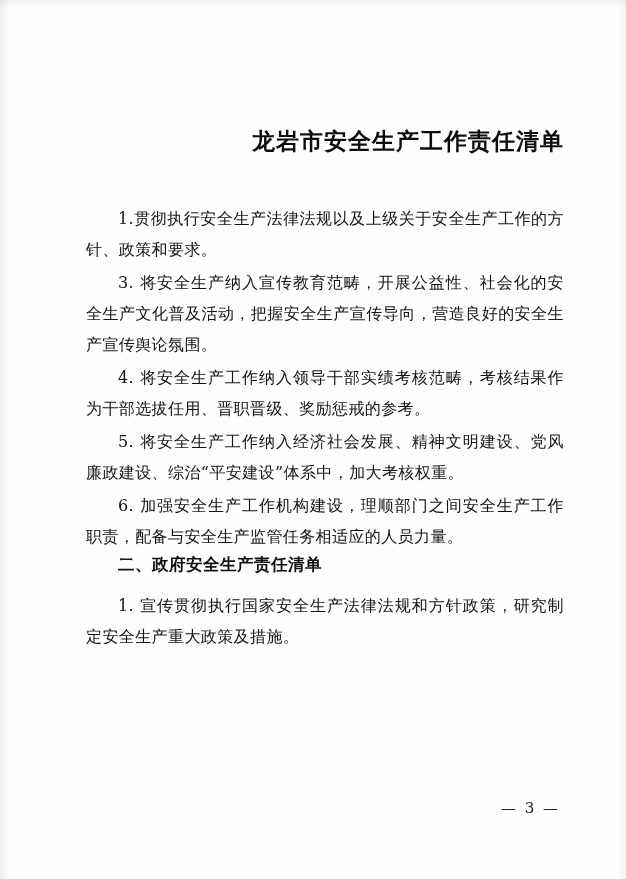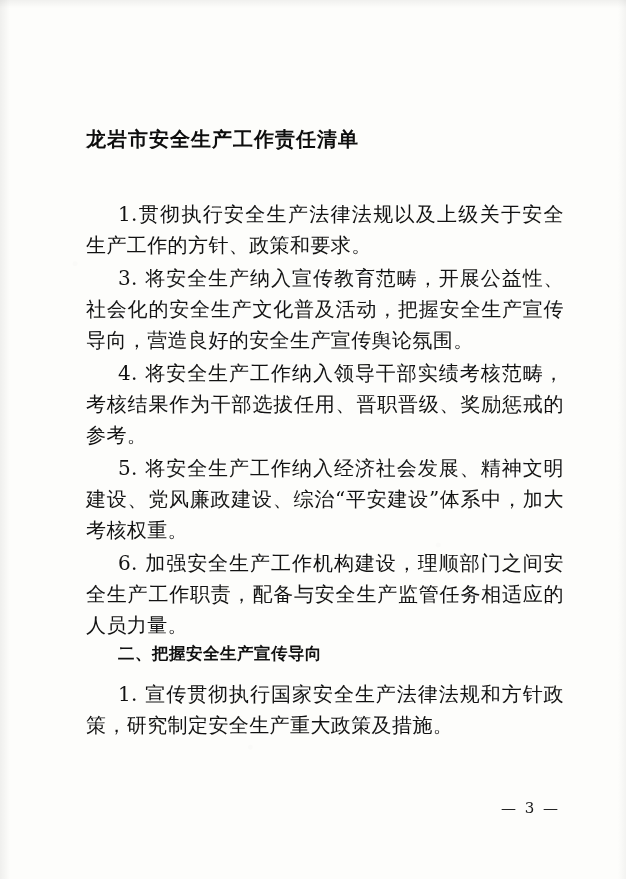--- a/index.html
+++ b/index.html
@@ -47,41 +47,41 @@
     background: linear-gradient(to left, rgba(0,0,0,0.04), rgba(0,0,0,0));
     pointer-events: none;
   }
   .content {
     position: absolute;
     left: 86px;
     right: 62px;
     top: 126px;
   }
   .doc-title {
-    text-align: left;
-    font-size: 20px;
+    text-align: right;
+    font-size: 23px;
     font-weight: bold;
     letter-spacing: 1px;
     margin: 0 0 46px 0;
     color: #0d0d0d;
     font-family: "DejaVu Serif", "Liberation Serif", serif;
   }
   .section-heading {
     font-size: 16.5px;
     font-weight: bold;
     letter-spacing: 0.5px;
     margin: 0 0 14px 0;
     color: #101010;
     text-indent: 0;
   }
   .section-heading.indented {
     text-indent: 32px;
   }
   .para {
-    font-size: 20px;
+    font-size: 16px;
     line-height: 31px;
     text-align: justify;
     text-justify: inter-ideograph;
     text-indent: 32px;
     margin: 0 0 2px 0;
     letter-spacing: 0.4px;
     color: #141414;
   }
   .page-number {
     position: absolute;
@@ -107,20 +107,20 @@
 
     <h1 class="doc-title">龙岩市安全生产工作责任清单</h1>
 
 
     <p class="para">1.贯彻执行安全生产法律法规以及上级关于安全生产工作的方针、政策和要求。</p>
     <p class="para">3. 将安全生产纳入宣传教育范畴，开展公益性、社会化的安全生产文化普及活动，把握安全生产宣传导向，营造良好的安全生产宣传舆论氛围。</p>
     <p class="para">4. 将安全生产工作纳入领导干部实绩考核范畴，考核结果作为干部选拔任用、晋职晋级、奖励惩戒的参考。</p>
     <p class="para">5. 将安全生产工作纳入经济社会发展、精神文明建设、党风廉政建设、综治“平安建设”体系中，加大考核权重。</p>
     <p class="para">6. 加强安全生产工作机构建设，理顺部门之间安全生产工作职责，配备与安全生产监管任务相适应的人员力量。</p>
 
-    <h2 class="section-heading indented">二、把握安全生产宣传导向</h2>
+    <h2 class="section-heading indented">二、政府安全生产责任清单</h2>
 
     <p class="para">1. 宣传贯彻执行国家安全生产法律法规和方针政策，研究制定安全生产重大政策及措施。</p>
 
   </div>
 
   <div class="page-number">— 3 —</div>
 </div>
 
 </body></html>

